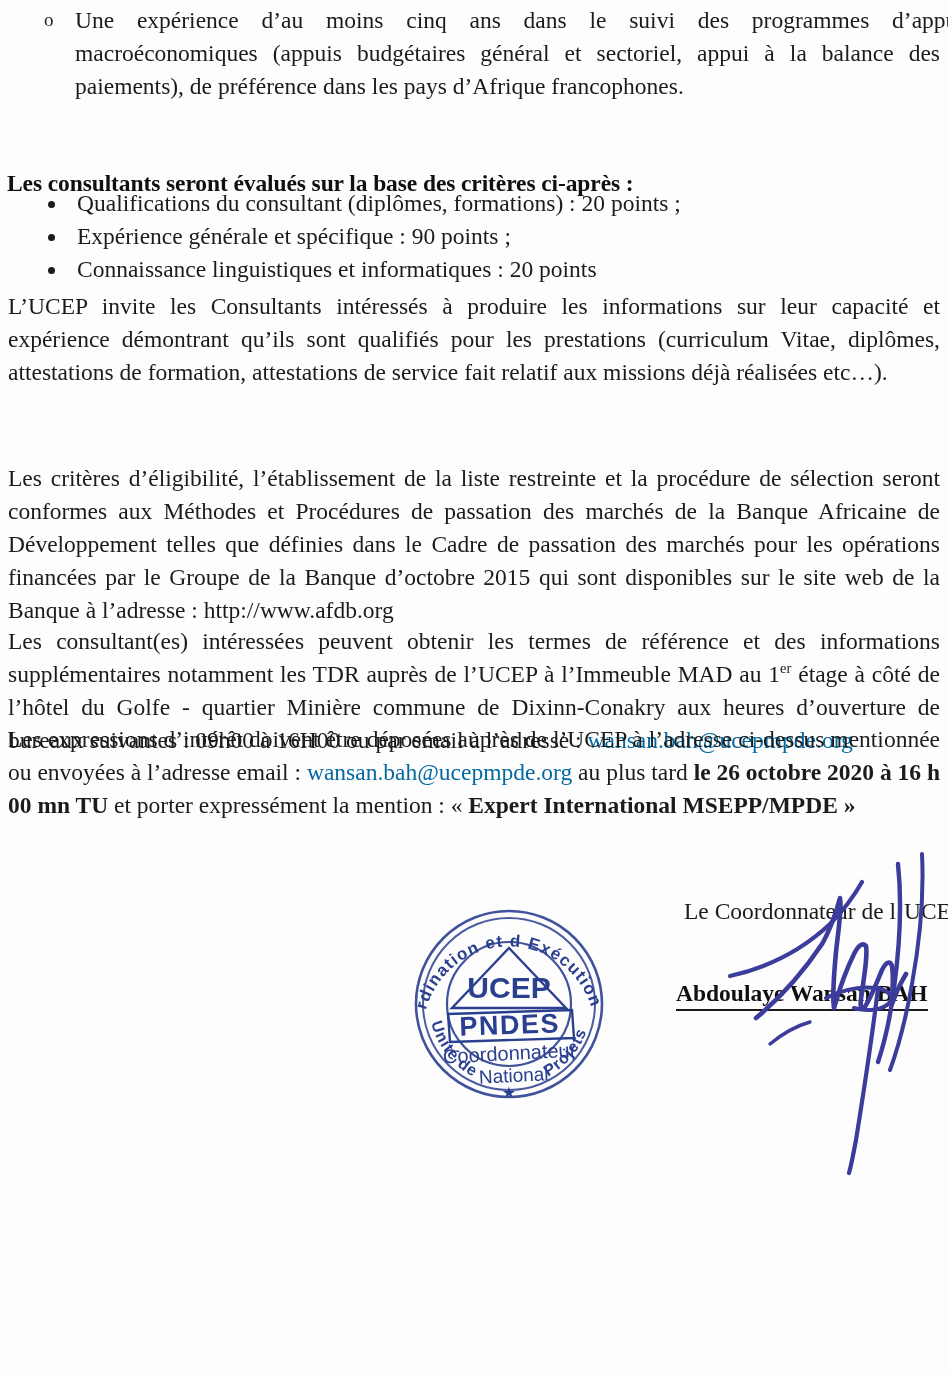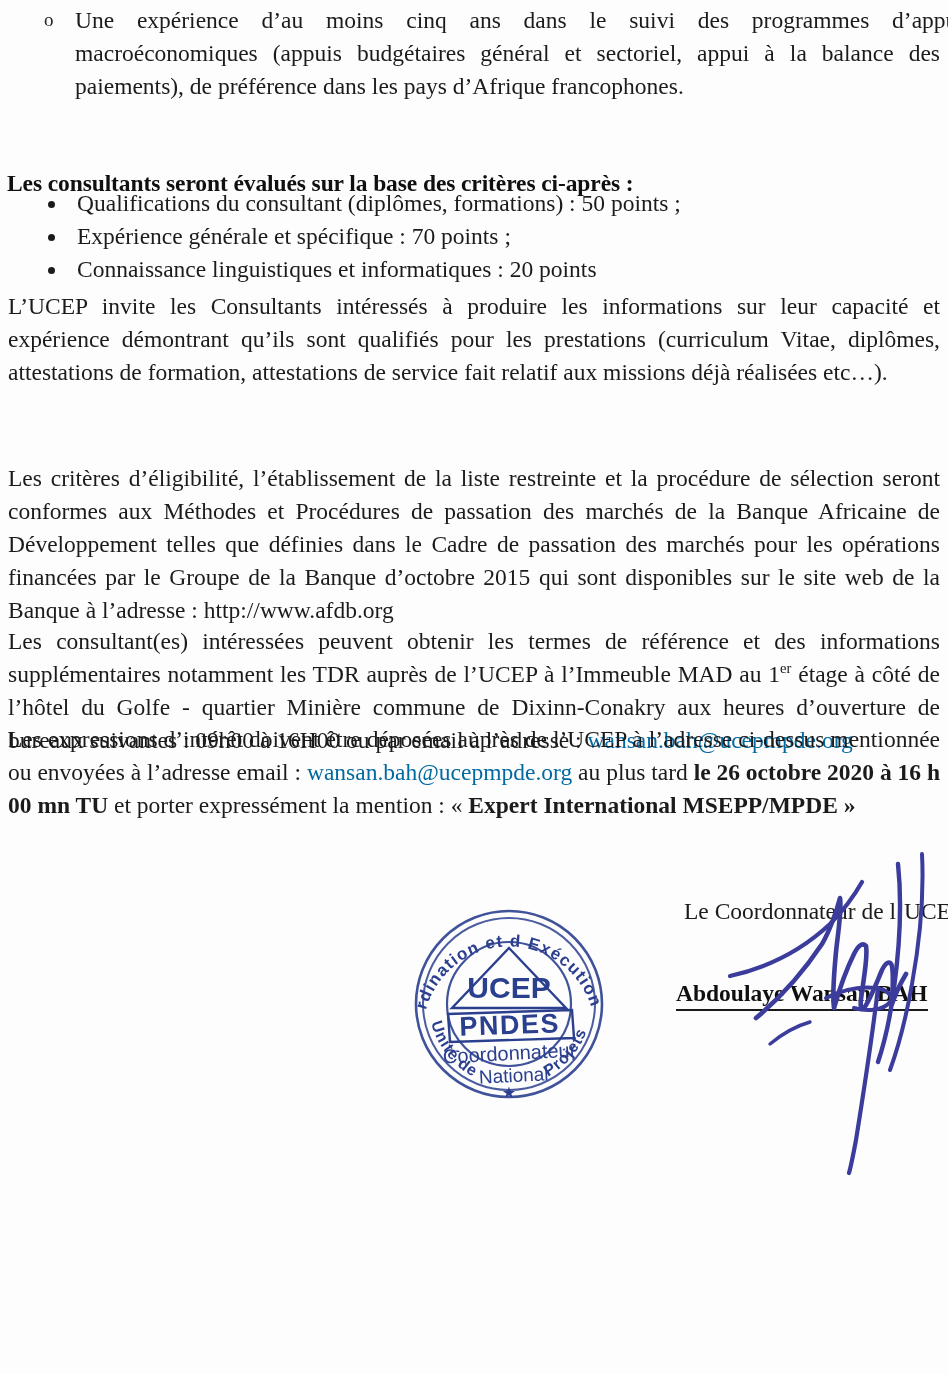--- a/index.html
+++ b/index.html
@@ -151,24 +151,24 @@
   <div class="para" style="left:75px; top:70px; width:865px; text-align:left;">
     <span>paiements), de préférence dans les pays d’Afrique francophones.</span>
   </div>
 
   <div class="heading" style="left:7px; top:131px; width:930px;">
     <span>Les consultants seront évalués sur la base des critères ci-après :</span>
   </div>
 
   <ul class="list disc" style="left:44px; top:187px; width:880px;">
     <li>
-      <span class="li-text">Qualifications du consultant (diplômes, formations) : 50 points ;</span>
+      <span class="li-text">Qualifications du consultant (diplômes, formations) : 20 points ;</span>
     </li>
     <li>
-      <span class="li-text">Expérience générale et spécifique : 70 points ;</span>
+      <span class="li-text">Expérience générale et spécifique : 90 points ;</span>
     </li>
     <li>
       <span class="li-text">Connaissance linguistiques et informatiques : 20 points</span>
     </li>
   </ul>
 
   <div class="para" style="left:8px; top:290px; width:932px;">
     <span>L’UCEP invite les Consultants    intéressés à produire les informations sur leur capacité et expérience démontrant qu’ils sont qualifiés pour les prestations (curriculum Vitae, diplômes, attestations de formation, attestations de service fait relatif aux missions déjà réalisées etc…).</span>
   </div>
 

